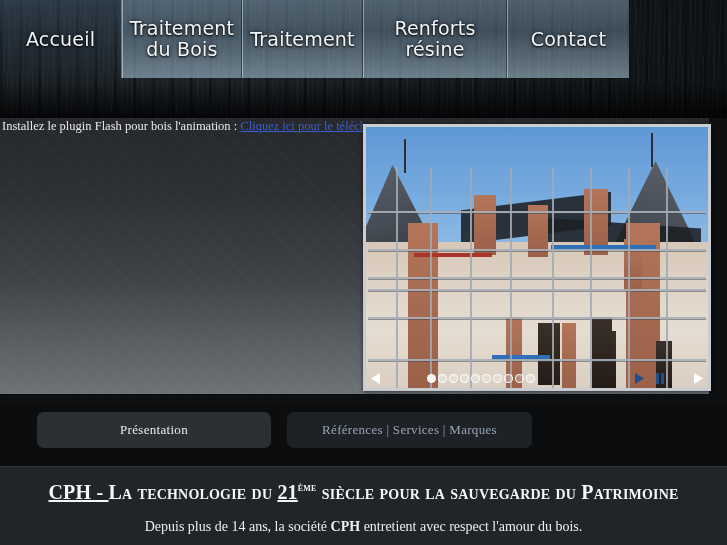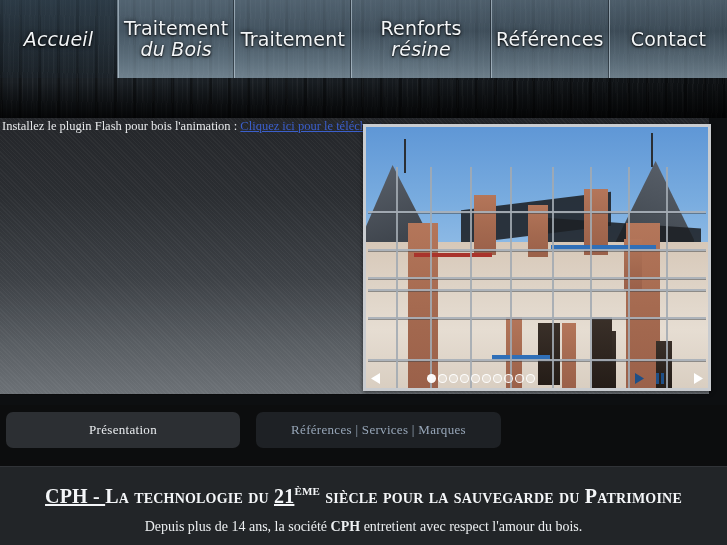--- a/index.html
+++ b/index.html
@@ -73,31 +73,30 @@
     border-left: 1px solid rgba(205,220,232,0.55);
     border-right: 1px solid rgba(20,28,34,0.55);
   }
   .nav-item.home {
     background: linear-gradient(180deg,
        rgba(58,80,97,0.55) 0%,
        rgba(40,58,72,0.40) 45%,
        rgba(26,38,48,0.22) 100%);
     border-left: none;
     border-right: 1px solid rgba(190,208,222,0.45);
-    font-style: italic;
   }
 
   .nav-accueil  { width: 122px; }
   .nav-bois     { width: 120px; }
   .nav-humid    { width: 121px; }
   .nav-renf     { width: 144px; text-align: center; }
   .nav-ref      { width: 122px; }
   .nav-contact  { width: 122px; border-right: none; }
 
-  .nav-item .l2 { display: block; font-style: italic; }
+  .nav-item .l2 { display: block; }
 
   
   .content-band {
     position: absolute;
     left: 0; top: 118px;
     width: 727px;
     height: 287px;
     background: #0d0f11;
   }
 
@@ -294,20 +293,21 @@
     justify-content: center;
     cursor: pointer;
     font-family: "Liberation Serif", serif;
     font-size: 13px;
     letter-spacing: 0.3px;
   }
   .tab-presentation {
     width: 234px;
     background: #2c2f33;
     color: #e9ecef;
+    margin-left: 31px;
   }
   .tab-activites {
     width: 245px;
     background: #1e2125;
     color: #97a6b8;
     margin-left: 10px;
   }
   .tab-certification {
     width: 215px;
     background: #1d2024;
@@ -330,21 +330,21 @@
     text-align: center;
     color: #f4f6f8;
     font-family: "Liberation Serif", serif;
     font-size: 20px;
     font-weight: bold;
     font-variant: small-caps;
     letter-spacing: 0.2px;
     white-space: nowrap;
   }
   .headline .sup {
-    font-size: 16px;
+    font-size: 11px;
     vertical-align: super;
     font-variant: small-caps;
   }
   .headline .nocaps { font-variant: normal; text-decoration: underline; }
 
   .subline {
     position: absolute;
     left: 0; right: 0; top: 52px;
     text-align: center;
     color: #eceff1;
@@ -381,25 +381,20 @@
         </span>
       </div>
 
       <div class="nav-item nav-renf">
         <span>
           <span class="l1">Renforts</span>
           <span class="l2">résine</span>
         </span>
       </div>
 
-      <div class="nav-item nav-ref">
-        <span>
-          <span class="l1">Références</span>
-        </span>
-      </div>
 
       <div class="nav-item nav-contact">
         <span>
           <span class="l1">Contact</span>
         </span>
       </div>
 
     </div>
   </div>
 

